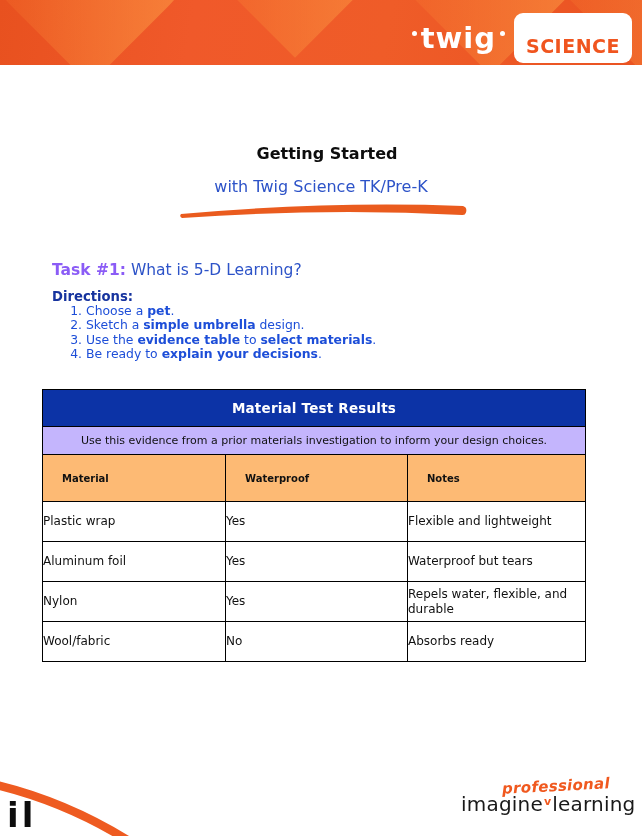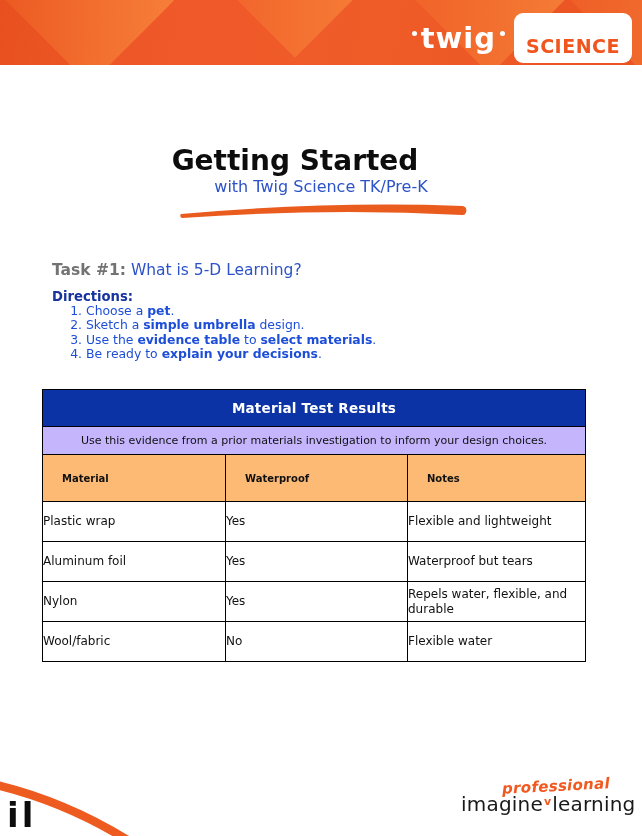--- a/index.html
+++ b/index.html
@@ -27,27 +27,27 @@
   }
   .twig .dot{position:absolute;width:5px;height:5px;border-radius:50%;background:#fff;top:7px;}
   .twig .dot.d1{left:0;}
   .twig .dot.d2{right:0;}
   .badge{
     background:#fff;color:#f0551f;font-weight:bold;font-size:19px;
     padding:24px 12px 7px;border-radius:9px;letter-spacing:0.5px;line-height:19px;
   }
   
   .page-title{position:absolute;top:144px;left:0;width:590px;text-align:center;
-    font-size:28px;font-weight:bold;color:#0d0d0d;}
+    font-size:16px;font-weight:bold;color:#0d0d0d;padding-left:32px;}
   .page-subtitle{position:absolute;top:177px;left:0;width:642px;text-align:center;
     font-size:16px;color:#2d53c8;}
   .swoosh{position:absolute;left:176px;top:196px;}
   
   .task-heading{position:absolute;left:52px;top:261px;font-size:15.5px;}
-  .task-heading b{color:#737373;}
+  .task-heading b{color:#8b5cf6;}
   .task-heading .q{color:#2d53c8;}
   .directions-label{position:absolute;left:52px;top:289px;font-size:13.2px;
     font-weight:bold;color:#16339e;}
   ol.directions{position:absolute;left:52px;top:304px;margin:0;padding-left:34px;
     font-size:12.4px;color:#1d4ed8;}
   ol.directions li{line-height:14.4px;}
   
   table.evidence{position:absolute;left:42px;top:389px;width:543px;
     border-collapse:collapse;table-layout:fixed;color:#111;border-radius:28px;}
   table.evidence th,table.evidence td{border:1px solid #000;}
@@ -136,21 +136,21 @@
         <td>Waterproof but tears</td>
       </tr>
       <tr>
         <td>Nylon</td>
         <td>Yes</td>
         <td>Repels water, flexible, and durable</td>
       </tr>
       <tr>
         <td>Wool/fabric</td>
         <td>No</td>
-        <td>Flexible water</td>
+        <td>Absorbs ready</td>
       </tr>
     </tbody>
 </table>
 
 <svg class="footer-arc" width="220" height="66" viewBox="0 0 220 66">
   <path d="M -8 14 Q 70 32 140 78" stroke="#ee5b21" stroke-width="8.5" fill="none" stroke-linecap="round"></path>
 </svg>
 <div class="il-mark">il</div>
 <div class="brand-professional">professional</div>
 <div class="brand-imagine"><span>imagine</span><span class="v">v</span><span>learning</span></div>

